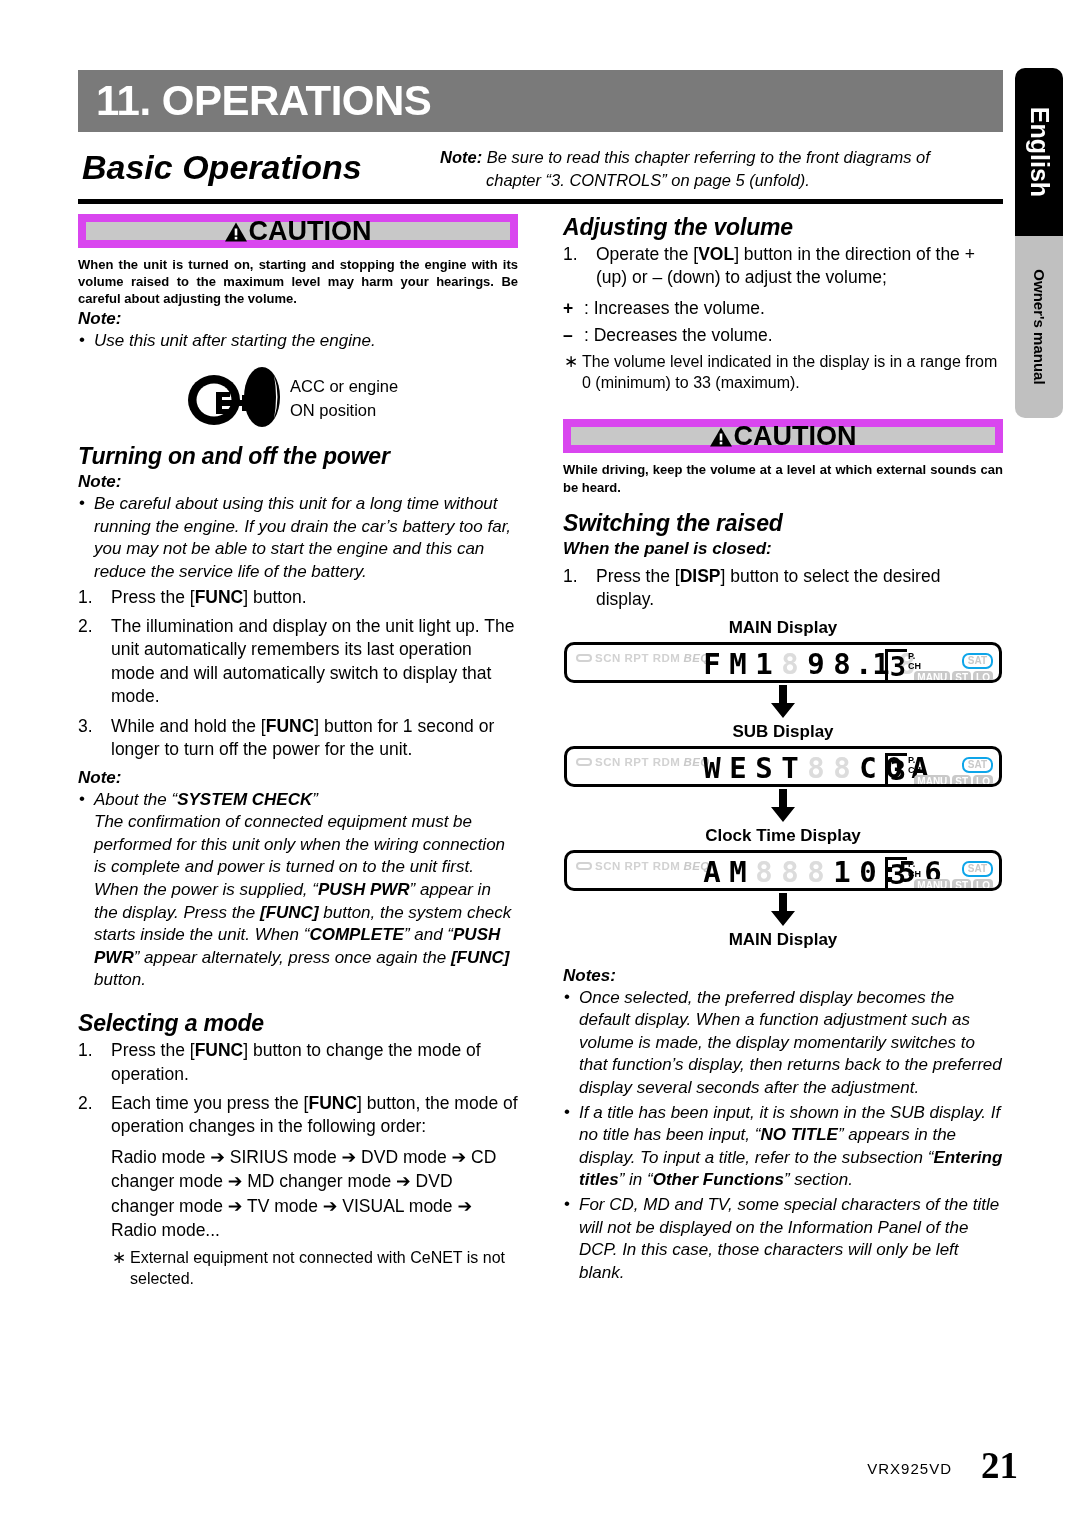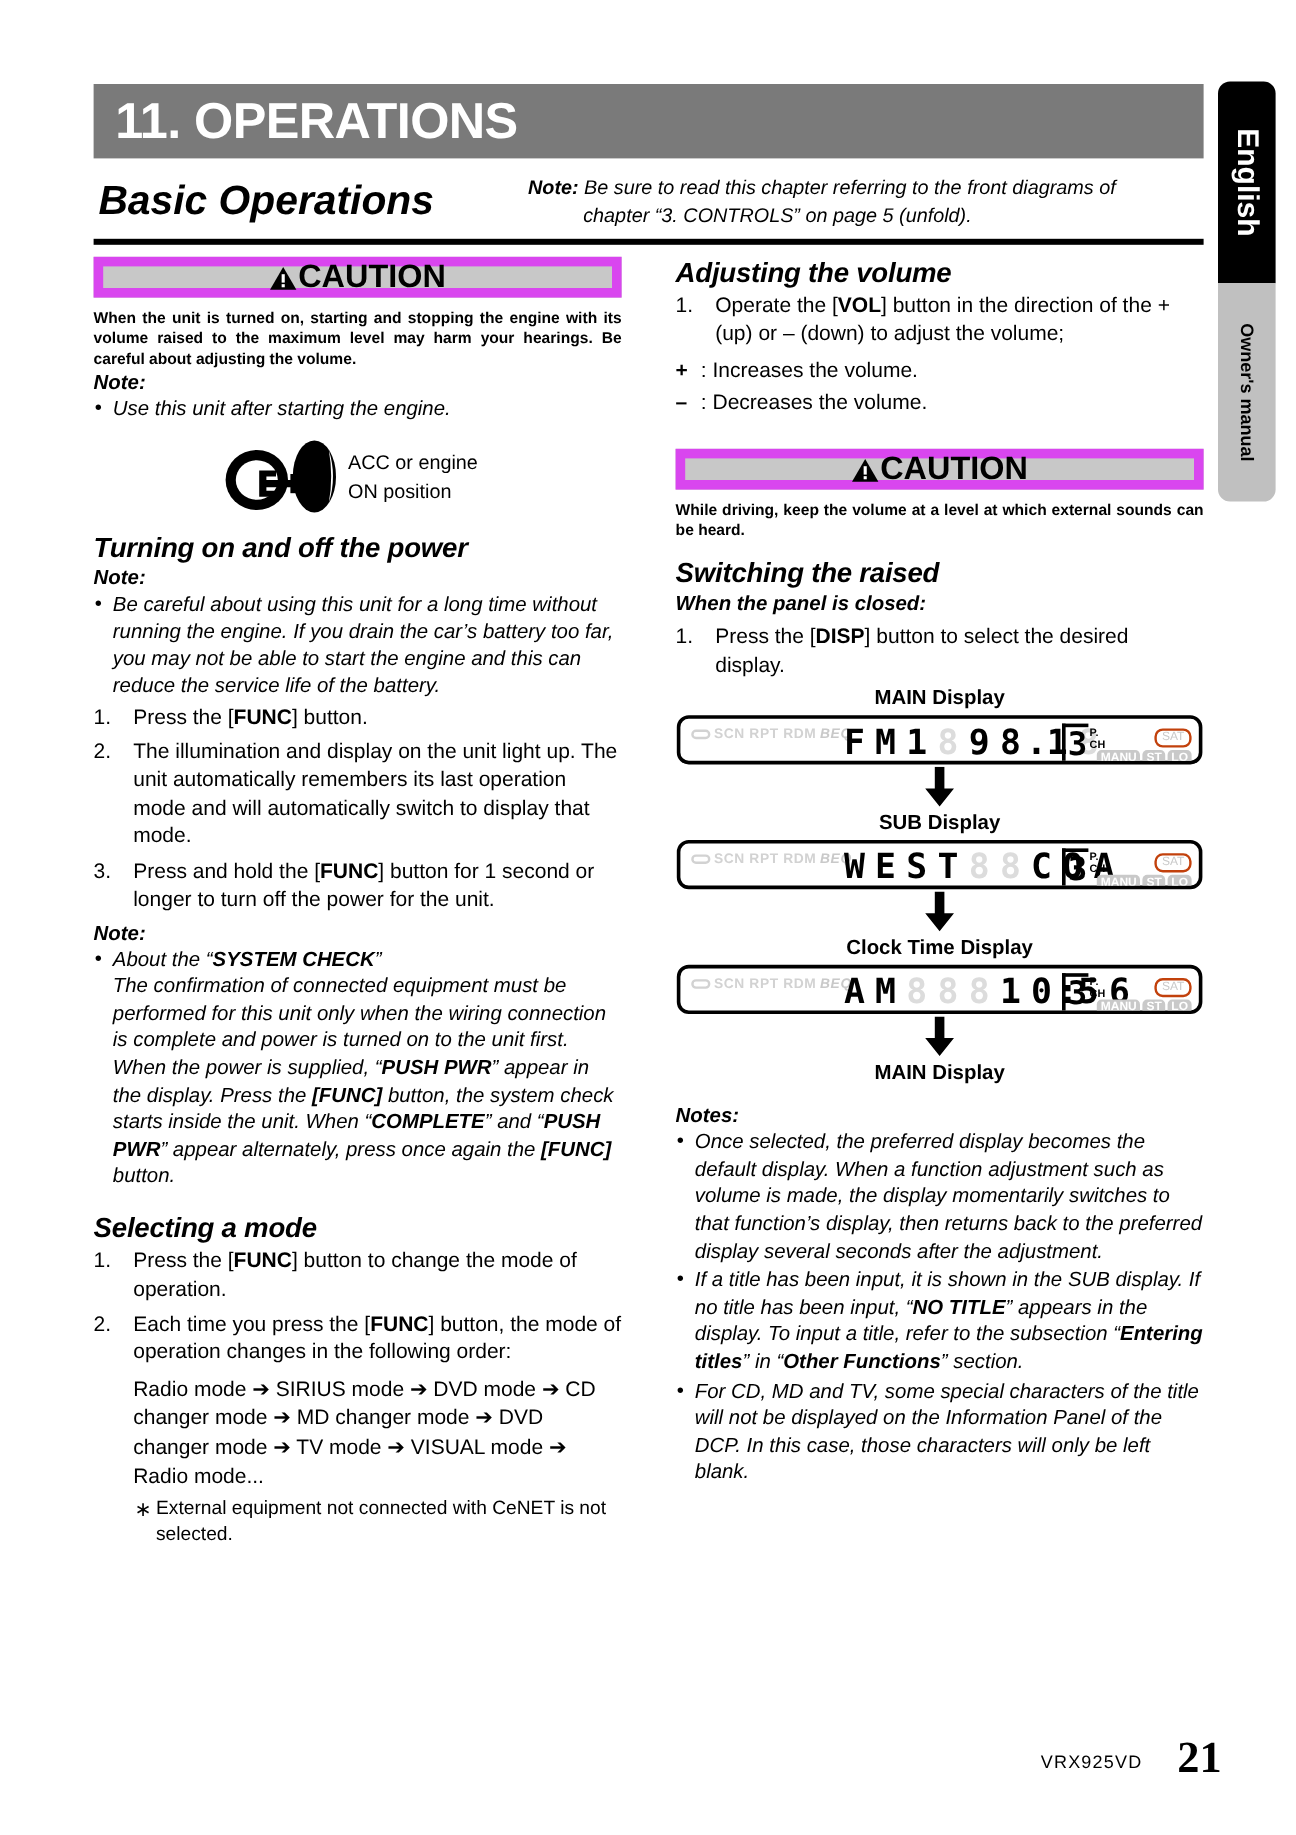--- a/index.html
+++ b/index.html
@@ -192,22 +192,22 @@
     border-left:3px solid #000; border-top:3px solid #000; border-bottom:3px solid #000;
     padding:0 1px 0 2px;
   }
   .lcd .pch .pcaps {
     font-size:9px; font-weight:bold; line-height:10px; margin-left:1px; margin-top:2px;
   }
   .lcd .ind-right {
     position:absolute; right:6px; top:5px; text-align:right;
   }
   .lcd .ind-right .sat {
-    font-size:10px; font-weight:normal; color:#c9c9c9;
-    border:2px solid #c2410c; border-radius:7px;
+    font-size:10px; font-weight:bold; color:#c9c9c9;
+    border:2px solid #0ea5e9; border-radius:7px;
     display:inline-block; padding:0 4px; line-height:12px;
   }
   .lcd .ind-right .row2 { margin-top:2px; display:flex; gap:2px; justify-content:flex-end; }
   .lcd .ind-right .row2 span {
     font-size:10px; font-weight:bold; color:#fff; background:#c9c9c9;
     border-radius:4px; display:inline-block; padding:0 3px; line-height:13px;
   }
 
   
   #footer { position:absolute; left:0; top:1438px; width:1080px; height:60px; }
@@ -290,21 +290,21 @@
 
   <div class="numitem">
     <span class="num">1.</span><span>Press the [</span><b>FUNC</b><span>] button.</span>
   </div>
 
   <div class="numitem">
     <span class="num">2.</span><span>The illumination and display on the unit light up. The unit automatically remembers its last operation mode and will automatically switch to display that mode.</span>
   </div>
 
   <div class="numitem">
-    <span class="num">3.</span><span>Press and hold the [</span><b>FUNC</b><span>] button for 1 second or longer to turn off the power for the unit.</span>
+    <span class="num">3.</span><span>While and hold the [</span><b>FUNC</b><span>] button for 1 second or longer to turn off the power for the unit.</span>
   </div>
 
   <div class="note-label">Note:</div>
   <div class="bullet"><span>About the “</span><b>SYSTEM CHECK</b><span>”</span>
     <span class="cont"><span>The confirmation of connected equipment must be performed for this unit only when the wiring connection is complete and power is turned on to the unit first. When the power is supplied, “</span><b>PUSH PWR</b><span>” appear in the display. Press the </span><b>[FUNC]</b><span> button, the system check starts inside the unit. When “</span><b>COMPLETE</b><span>” and “</span><b>PUSH PWR</b><span>” appear alternately, press once again the </span><b>[FUNC]</b><span> button.</span></span>
   </div>
 
   <h3 class="sub" style="margin-top:18px">Selecting a mode</h3>
 
   <div class="numitem">
@@ -328,20 +328,21 @@
     <span class="num">1.</span><span>Operate the [</span><b>VOL</b><span>] button in the direction of the + (up) or – (down) to adjust the volume;</span>
   </div>
 
   <div class="symline">
     <span class="sym">+</span><span>: Increases the volume.</span>
   </div>
   <div class="symline">
     <span class="sym">–</span><span>: Decreases the volume.</span>
   </div>
 
+  <div class="starnote">The volume level indicated in the display is in a range from 0 (minimum) to 33 (maximum).</div>
 
   <div class="caution-box" style="margin-top:26px">
     <div class="cap">
       <span class="warn-tri">
         <svg width="23" height="21" viewBox="0 0 23 21">
           <polygon points="11.5,1 22.5,20 0.5,20" fill="#000"></polygon>
           <rect x="10.2" y="7" width="2.6" height="7" fill="#fff"></rect>
           <rect x="10.2" y="15.3" width="2.6" height="2.6" fill="#fff"></rect>
         </svg>
       </span>

